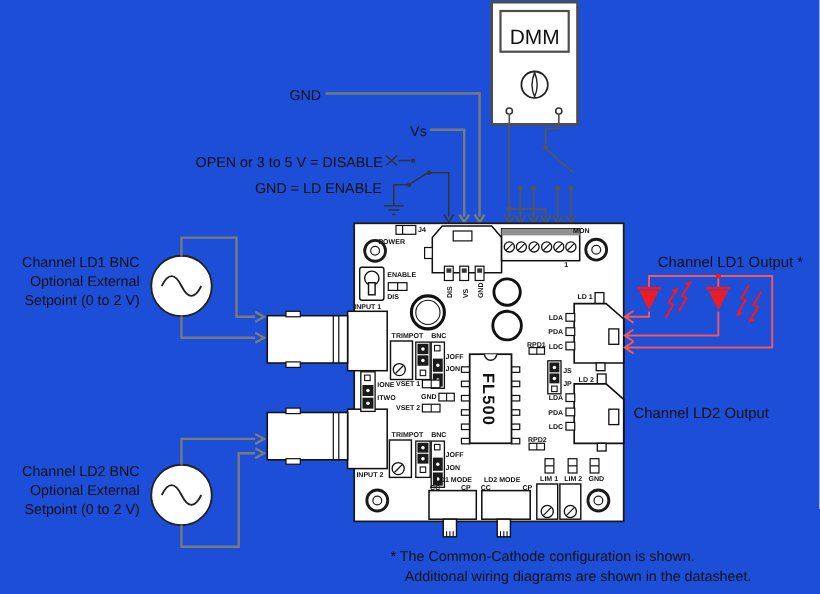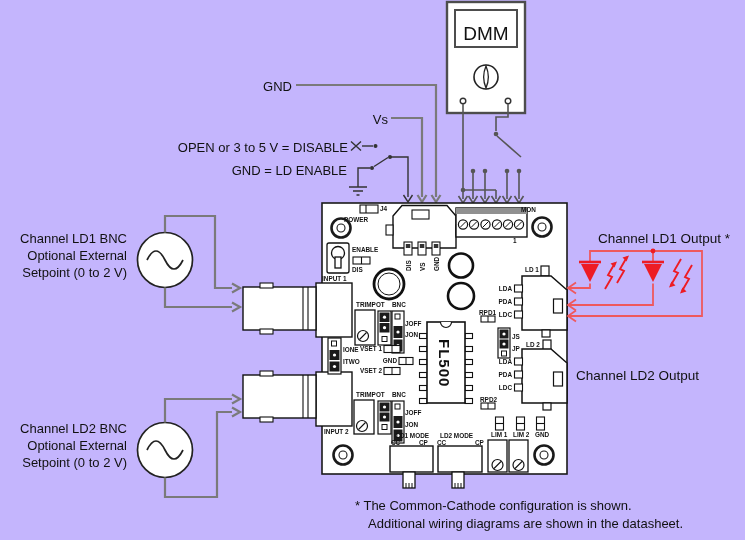--- a/index.html
+++ b/index.html
@@ -1,16 +1,16 @@
 <!DOCTYPE html>
 <html><head>
 <meta charset="utf-8">
 <style>
   html,body{margin:0;padding:0;background:#fff;}
-  #stage{position:relative;width:745px;height:540px;background:#c4b5fd;overflow:hidden;}
+  #stage{position:relative;width:745px;height:540px;background:#1d4ed8;overflow:hidden;}
   svg{position:absolute;left:0;top:0;}
   text{fill:#111;}
   .t13{font:13px "Liberation Sans", sans-serif;}
   .t14{font:13.5px "Liberation Sans", sans-serif;}
   .tsm{font:bold 6.4px "Liberation Sans", sans-serif;}
   .tchip{font:bold 15px "Liberation Sans", sans-serif;letter-spacing:1px;}
   .tdmm{font:19px "Liberation Sans", sans-serif;}
 </style>
 </head>
 <body>

